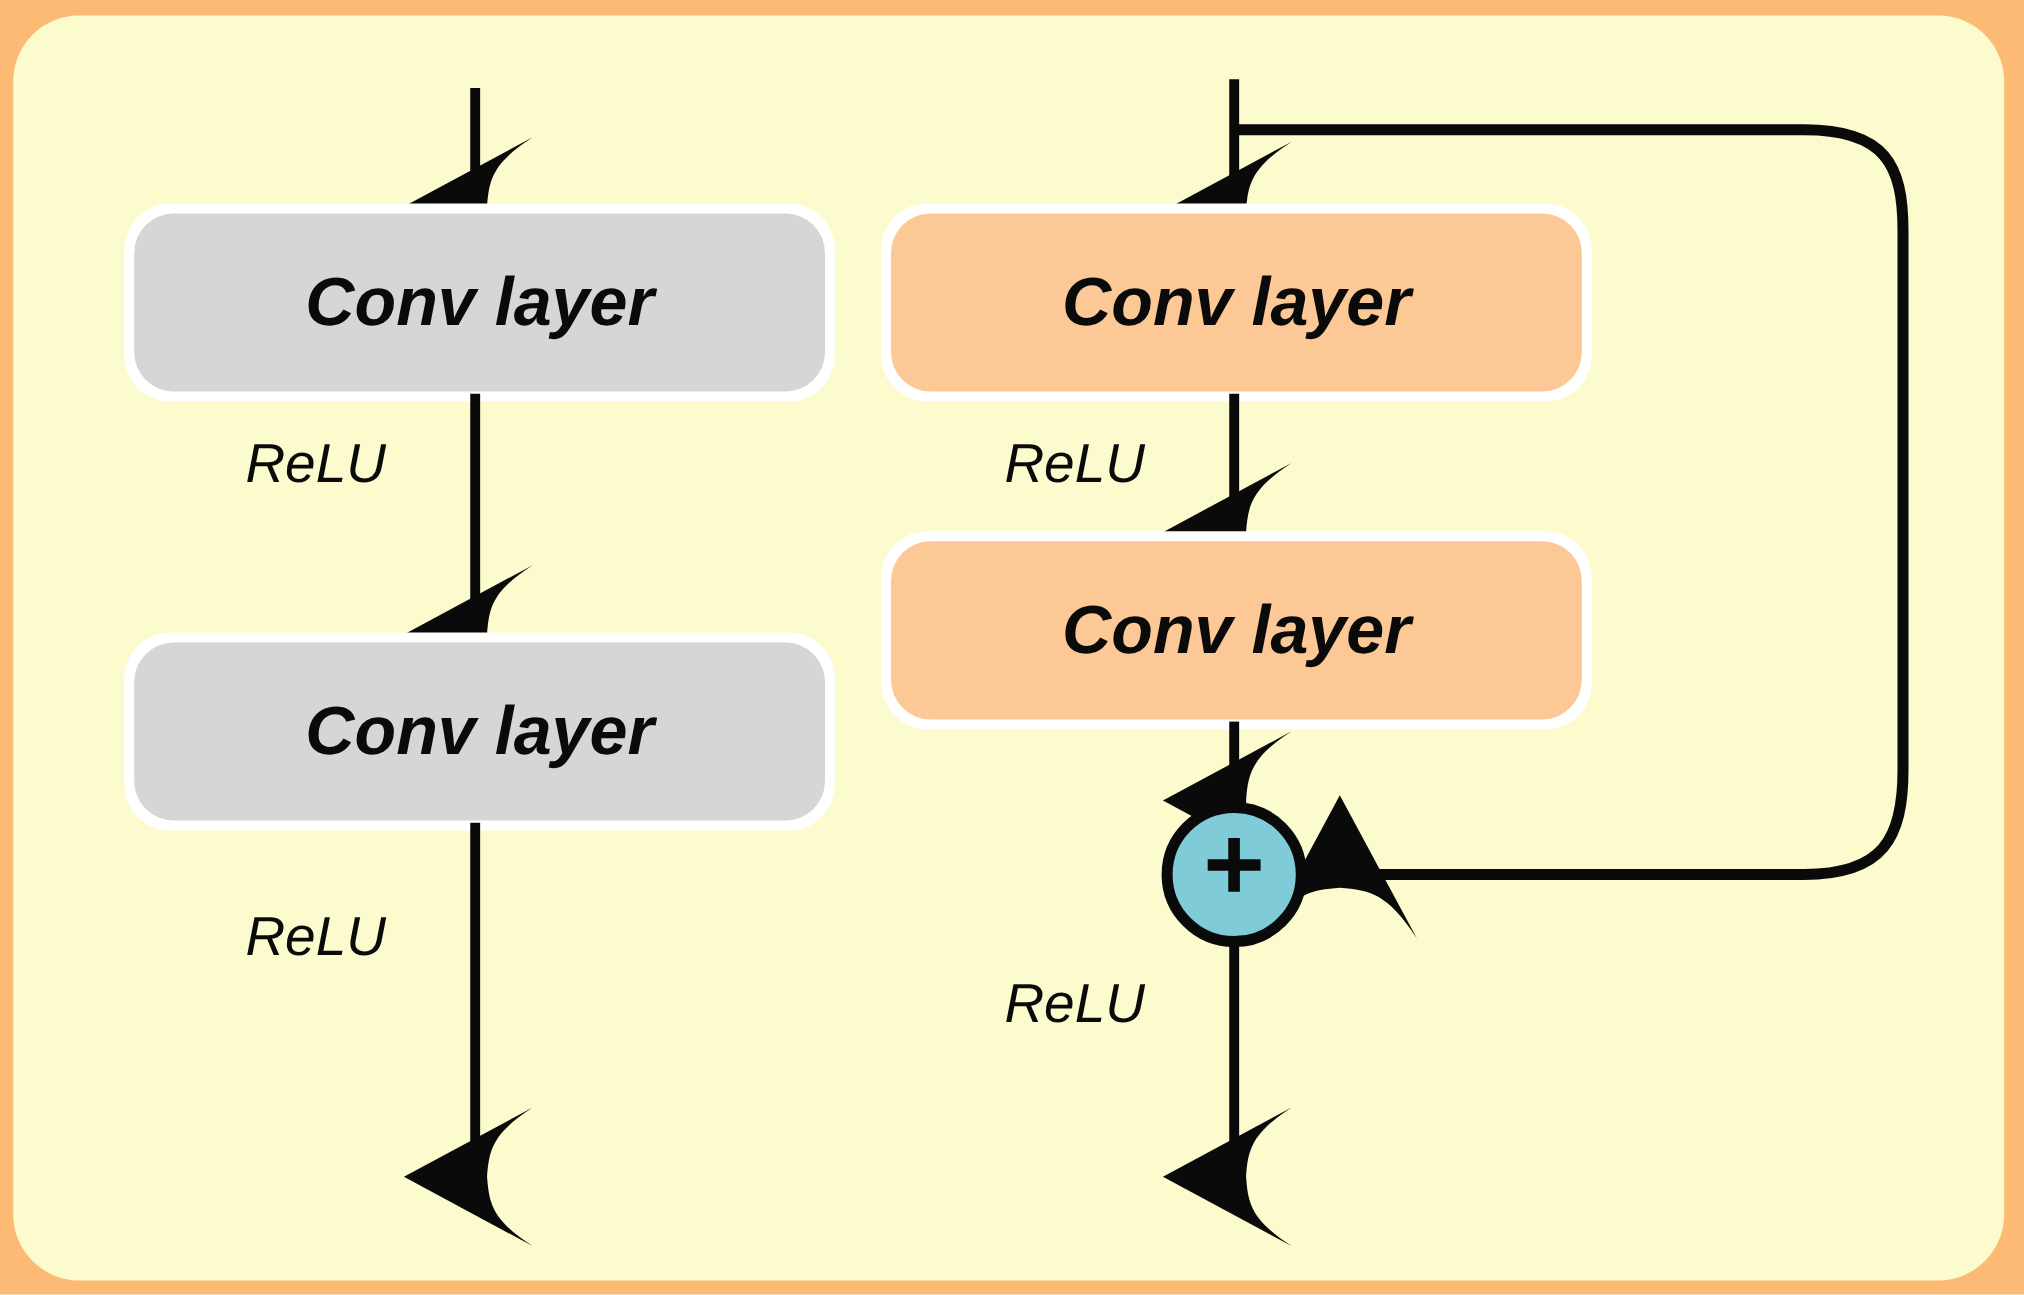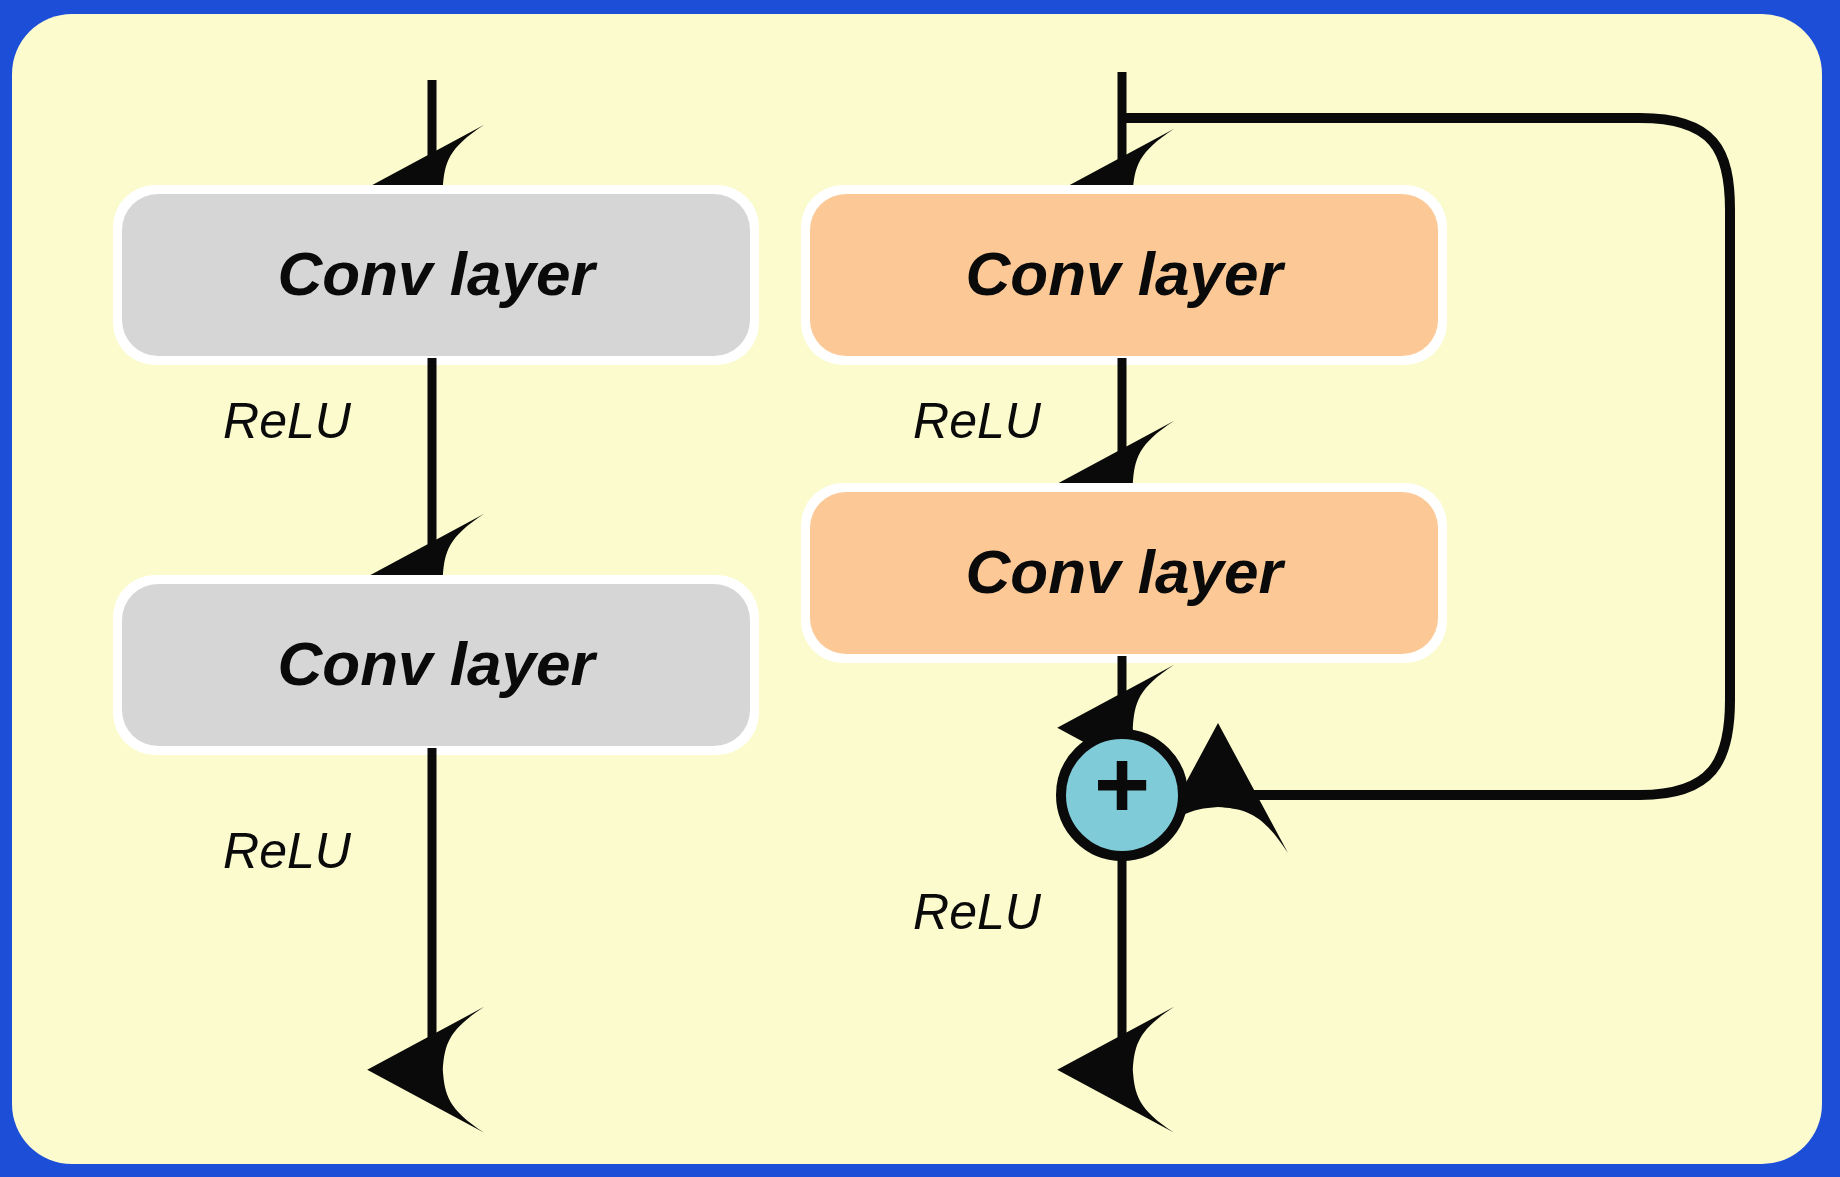--- a/index.html
+++ b/index.html
@@ -11,21 +11,21 @@
   body {
     width: 1840px;
     height: 1177px;
     font-family: "Liberation Sans", sans-serif;
     overflow: hidden;
   }
   #diagram-root {
     position: relative;
     width: 1840px;
     height: 1177px;
-    background: #1d4ed8;
+    background: #fdba74;
   }
   #diagram-svg {
     display: block;
     width: 1840px;
     height: 1177px;
   }
   .box-label {
     font-family: "Liberation Sans", sans-serif;
     font-weight: bold;
     font-style: italic;

